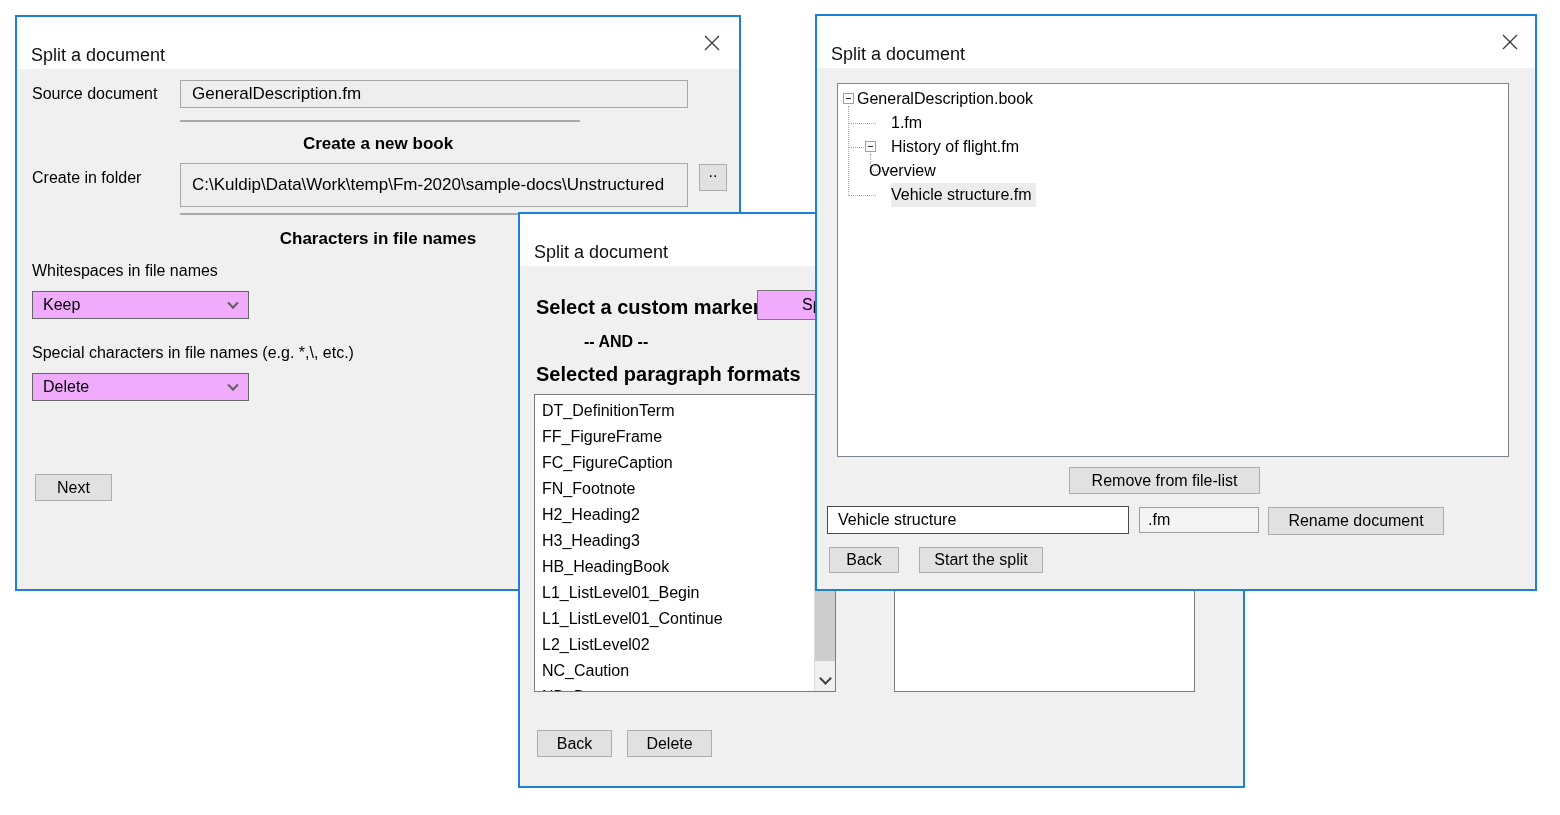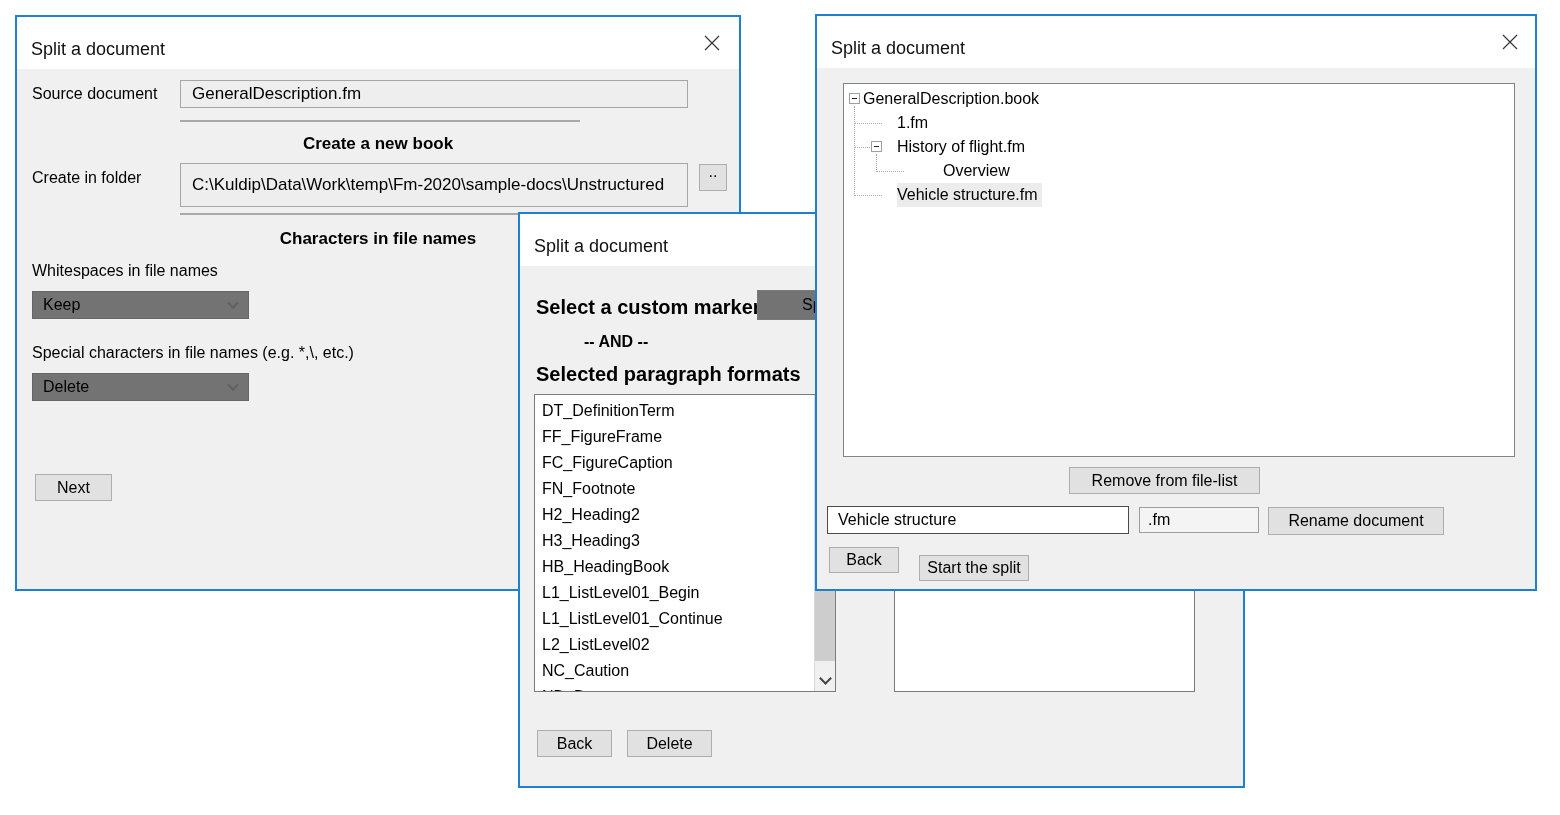--- a/index.html
+++ b/index.html
@@ -1,38 +1,38 @@
 <!DOCTYPE html>
 <html><head>
 <meta charset="utf-8">
 <style>
   * { margin:0; padding:0; box-sizing:border-box; font-family:"Liberation Sans", sans-serif; }
   html,body { background:#ffffff; }
   .stage { position:relative; width:1560px; height:815px; background:#ffffff; overflow:hidden; }
 
   .win { position:absolute; background:#f0f0f0; border:2px solid #1e80d2; }
   .titlebar { position:absolute; left:0; right:0; top:0; height:52px; background:#ffffff; }
-  .wtitle { position:absolute; left:14px; top:22px; font-size:18px; color:#101010; white-space:nowrap; }
+  .wtitle { position:absolute; left:14px; top:28px; font-size:18px; color:#101010; white-space:nowrap; }
   .closebtn { position:absolute; top:11px; width:30px; height:30px; display:flex; align-items:center; justify-content:center; cursor:pointer; }
 
   .label { position:absolute; font-size:16px; color:#000; white-space:nowrap; }
   .heading { position:absolute; left:0; right:0; text-align:center; font-size:17px; font-weight:bold; color:#000; white-space:nowrap; }
   .bheading { position:absolute; font-size:20px; font-weight:bold; color:#000; white-space:nowrap; }
 
   .field { position:absolute; background:#eeeeee; border:1px solid #a6a6a6; font-size:17px; color:#000;
            display:flex; align-items:center; padding:0 11px; white-space:nowrap; overflow:hidden; }
   .input { position:absolute; background:#ffffff; border:1px solid #4a4a4a; font-size:16px; color:#000;
            display:flex; align-items:center; padding:0 10px; white-space:nowrap; overflow:hidden; }
   .extfield { position:absolute; background:#f4f4f4; border:1px solid #9d9d9d; font-size:16px; color:#000;
            display:flex; align-items:center; padding:0 8px; white-space:nowrap; overflow:hidden; }
 
   .btn { position:absolute; background:#e1e1e1; border:1px solid #adadad; font-size:16px; color:#000;
          display:flex; align-items:center; justify-content:center; white-space:nowrap; cursor:pointer; }
 
-  .select { position:absolute; background:#737373; border:1px solid #666666; font-size:16px; color:#000;
+  .select { position:absolute; background:#f0abfc; border:1px solid #666666; font-size:16px; color:#000;
             display:flex; align-items:center; padding:0 10px; white-space:nowrap; overflow:hidden; cursor:pointer; }
   .chev { position:absolute; right:11px; top:50%; width:8px; height:8px;
           border-right:2px solid #606060; border-bottom:2px solid #606060;
           transform:translateY(-72%) rotate(45deg); }
 
   .sep { position:absolute; height:2px; background:#a9a9a9; }
 
   .listbox { position:absolute; background:#ffffff; border:1px solid #7b7b7b; overflow:hidden; }
   .items { position:absolute; top:0; left:0; right:21px; bottom:0; padding-top:3px; overflow:hidden; }
   .li { height:26px; line-height:26px; padding-left:7px; font-size:16px; color:#000; white-space:nowrap; }
@@ -40,21 +40,21 @@
   .vthumb { position:absolute; left:0; right:0; top:150px; height:116px; background:#cdcdcd; }
   .sbtn { position:absolute; left:0; right:0; bottom:0; height:20px; display:flex; align-items:center; justify-content:center; cursor:pointer; }
   .chev2 { width:9px; height:9px; border-right:2px solid #404040; border-bottom:2px solid #404040; transform:rotate(45deg); margin-top:-5px; }
 
   .treebox { position:absolute; background:#ffffff; border:1px solid #7f858d; overflow:hidden; }
   .treeitems { position:absolute; left:0; top:0; right:0; bottom:0; padding-top:3px; }
   .trow { position:relative; height:24px; line-height:24px; font-size:16px; color:#000; white-space:nowrap; }
   .tlabel { display:inline-block; }
   .lvl0 .tlabel { margin-left:19px; }
   .lvl1 .tlabel { margin-left:53px; }
-  .lvl2 .tlabel { margin-left:99px; }
+  .lvl2 .tlabel { margin-left:31px; }
   .tlabel.sel { background:#ececec; padding-right:4px; }
   .expander { position:absolute; top:6px; width:11px; height:11px; background:#fff; border:1px solid #99a0a8; cursor:pointer; }
   .lvl0 .expander { left:5px; }
   .lvl1 .expander { left:27px; }
   .minus { position:absolute; left:2px; right:2px; top:4px; height:1px; background:#222; }
   .dotv { position:absolute; width:1px; border-left:1px dotted #a9a9a9; }
   .doth { position:absolute; height:1px; border-top:1px dotted #a9a9a9; }
 </style>
 </head>
 <body>
@@ -150,21 +150,21 @@
     <div class="titlebar">
       <div class="wtitle">Split a document</div>
       <div class="closebtn" style="left:678px;">
         <svg width="16" height="16" viewBox="0 0 16 16">
           <line x1="1" y1="1" x2="15" y2="15" stroke="#3a3a3a" stroke-width="1.3"></line>
           <line x1="15" y1="1" x2="1" y2="15" stroke="#3a3a3a" stroke-width="1.3"></line>
         </svg>
       </div>
     </div>
 
-    <div class="treebox" style="left:26px; top:67px; width:672px; height:374px;">
+    <div class="treebox" style="left:20px; top:67px; width:672px; height:374px;">
       <div class="treeitems">
 
         <div class="dotv" style="left:10px; top:22px; height:90px;"></div>
         <div class="dotv" style="left:32px; top:70px; height:18px;"></div>
         <div class="doth" style="left:10px; top:39px; width:28px;"></div>
         <div class="doth" style="left:10px; top:63px; width:16px;"></div>
         <div class="doth" style="left:32px; top:87px; width:28px;"></div>
         <div class="doth" style="left:10px; top:111px; width:28px;"></div>
       <div class="trow lvl0"><span class="expander">
               <span class="minus"></span>
@@ -178,16 +178,16 @@
         </div>
     </div>
 
     <div class="btn" style="left:252px; top:451px; width:191px; height:27px;">Remove from file-list</div>
 
     <div class="input" style="left:10px; top:490px; width:302px; height:28px;">Vehicle structure</div>
     <div class="extfield" style="left:322px; top:491px; width:120px; height:26px;">.fm</div>
     <div class="btn" style="left:451px; top:491px; width:176px; height:28px;">Rename document</div>
 
     <div class="btn" style="left:12px; top:531px; width:70px; height:26px;">Back</div>
-    <div class="btn" style="left:102px; top:531px; width:110px; height:26px;margin-top:8px;">Start the split</div>
+    <div class="btn" style="left:102px; top:531px; width:124px; height:26px;">Start the split</div>
   </div>
 
 </div>
 
 </body></html>

